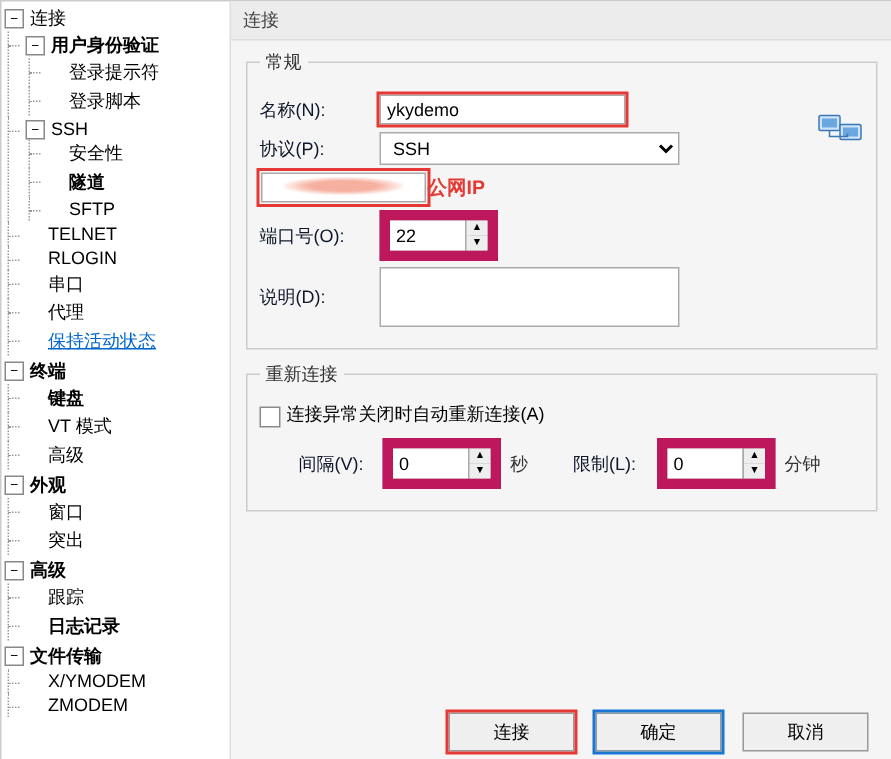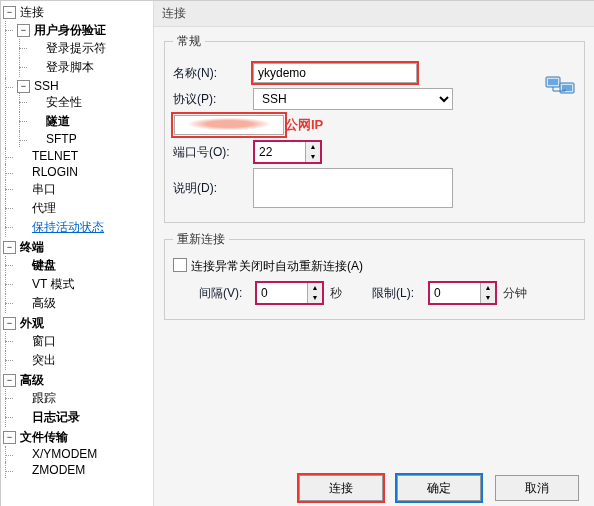--- a/index.html
+++ b/index.html
@@ -20,25 +20,25 @@
   .title-line{padding:4px 8px;color:#444;border-bottom:1px solid #ddd;background:#ececec}
   .form-area{flex:1;overflow:auto;padding:6px 10px 0 10px;position:relative}
   fieldset{border:1px solid #ccc;margin:0 0 8px 0;padding:8px 24px 10px 8px}
   legend{padding:0 4px;color:#333}
   .row{display:flex;align-items:center;margin:4px 0;min-height:22px}
   .lbl{width:80px;color:#0f172a}
   input[type=text],select,textarea{font:inherit;border:1px solid #aaa;background:#fff;padding:2px 4px;box-sizing:border-box}
   .txt-wide{width:164px}
   select.sel-wide{width:200px}
   textarea{width:200px;height:40px;resize:none}
-  .stepper{display:inline-flex;border:2px solid #be185d;background:#a3a3a3;height:20px}
+  .stepper{display:inline-flex;border:7px solid #be185d;background:#a3a3a3;height:20px}
   .stepper input{border:none;width:50px;padding:2px 4px;outline:none}
   .stepper .btns{display:flex;flex-direction:column;border-left:1px solid #aaa}
   .stepper .b{width:14px;height:10px;font-size:7px;line-height:10px;text-align:center;background:#eee;cursor:pointer}
-  .chk{display:inline-flex;align-items:flex-start;gap:4px;margin:2px 0}
+  .chk{display:inline-flex;align-items:flex-end;gap:4px;margin:2px 0}
   .chk .box{width:12px;height:12px;border:1px solid #888;background:#fff}
   .unit{margin-left:6px;color:#333}
   .hl-red{outline:2px solid #e53935;outline-offset:0}
   .hl-blue{outline:2px solid #1976d2;outline-offset:0}
   .annot{position:absolute;color:#e53935;font-weight:700;font-size:13px}
   .icon-net{position:absolute;right:18px;top:46px;width:32px;height:28px}
   .buttons{position:absolute;left:152px;right:0;bottom:6px;display:flex;justify-content:flex-end;gap:14px;padding-right:16px}
   .btn{min-width:82px;height:24px;border:1px solid #999;background:#efefef;display:inline-flex;align-items:center;justify-content:center;cursor:pointer}
   .smudge{display:inline-block;width:80px;height:12px;background:radial-gradient(ellipse at center,#f6b0a0 0%,#f6b0a0 40%,rgba(246,176,160,0) 75%)}
 </style>

